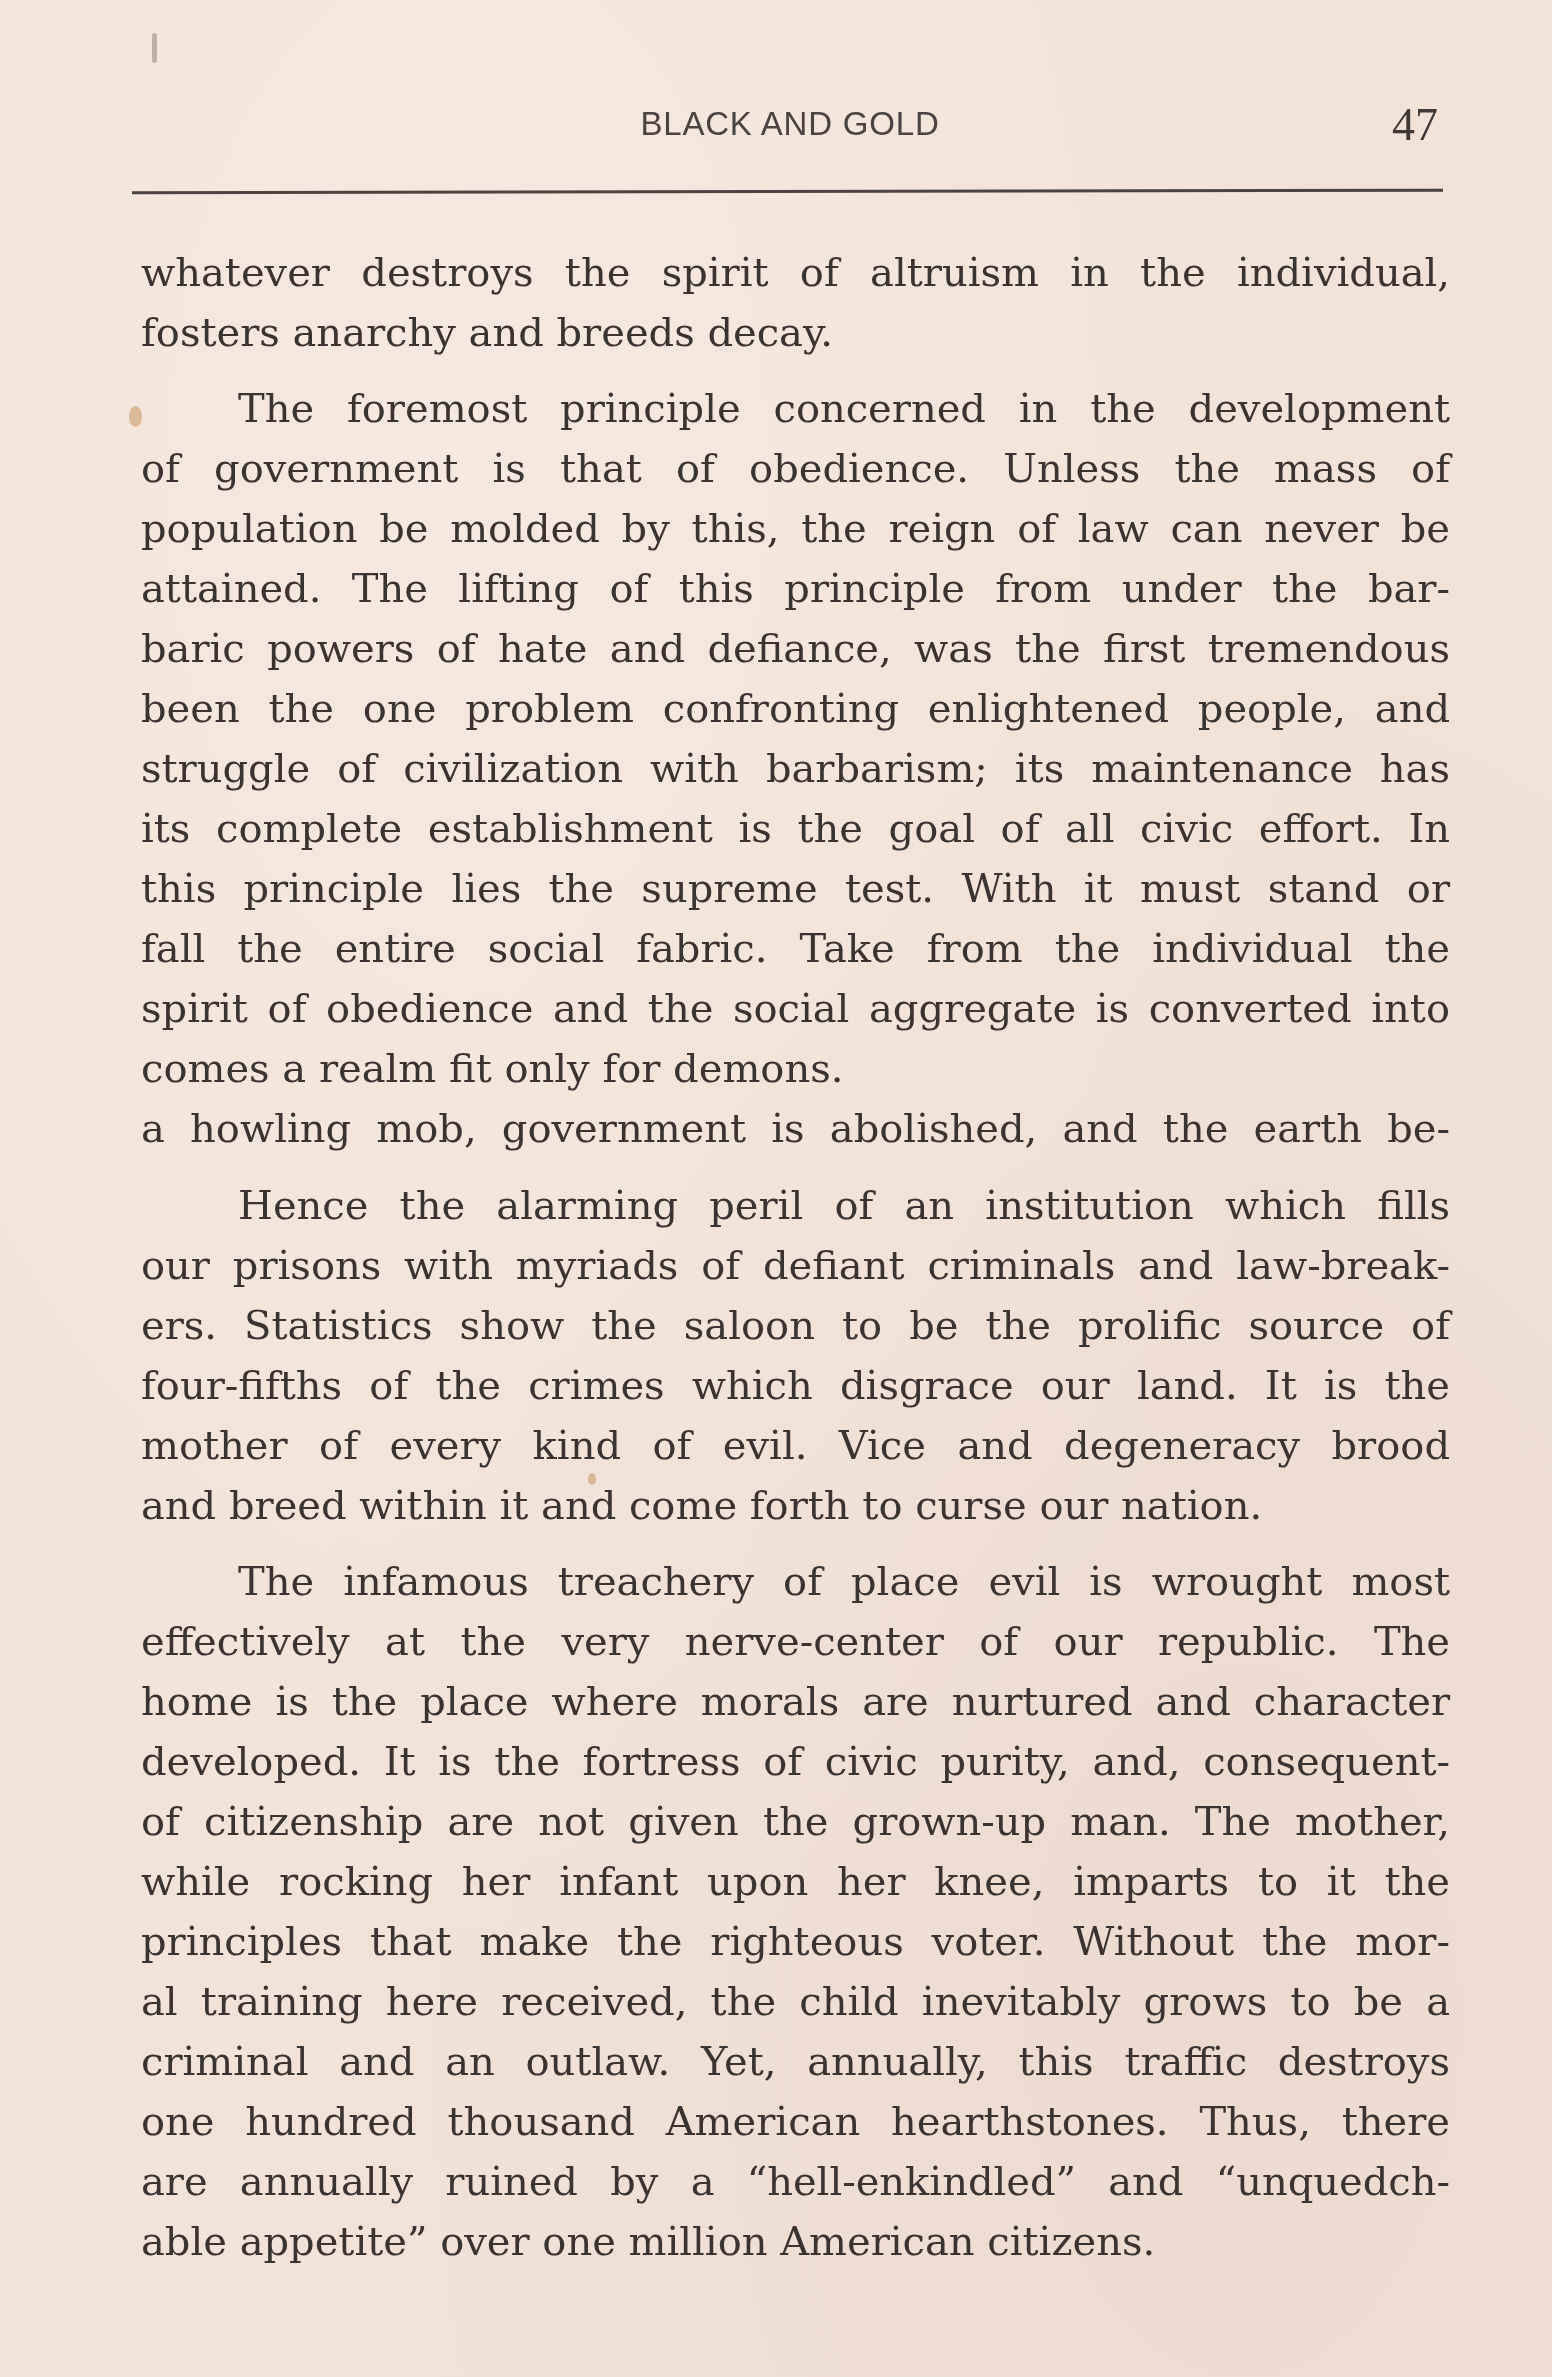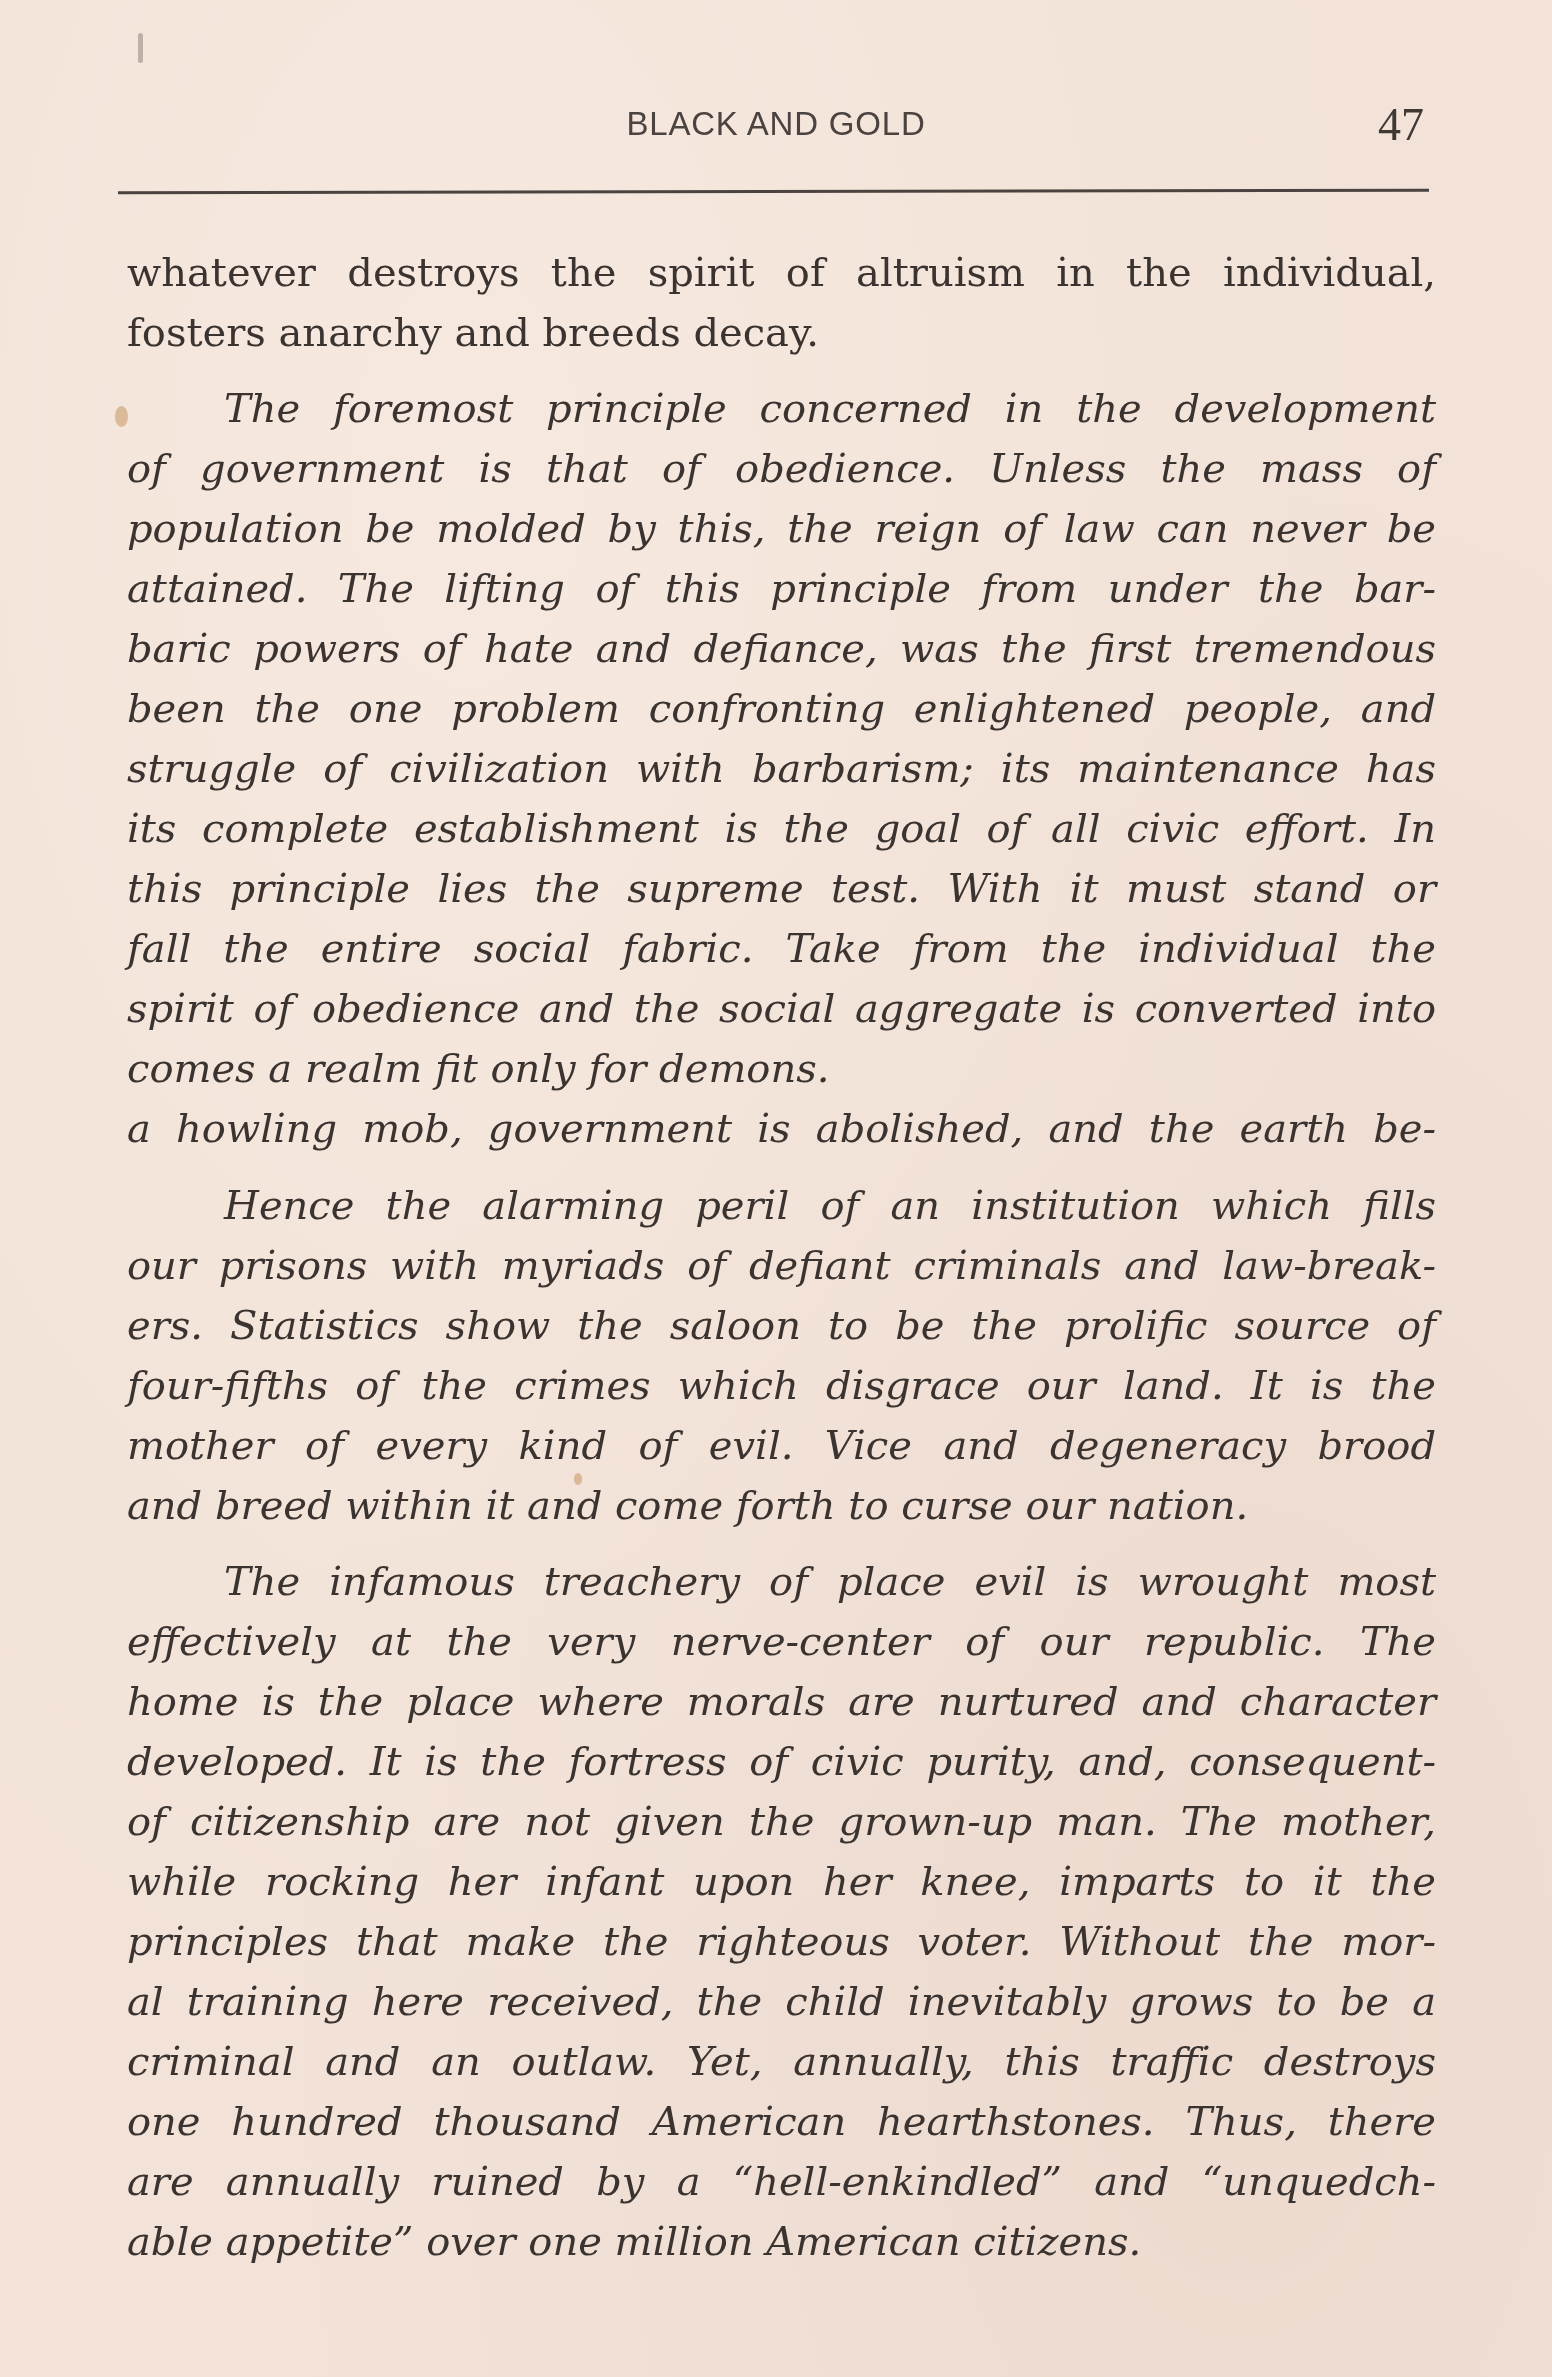--- a/index.html
+++ b/index.html
@@ -13,21 +13,21 @@
       background-image:
         radial-gradient(ellipse at 30% 20%, rgba(255,245,235,0.35), rgba(0,0,0,0) 60%),
         radial-gradient(ellipse at 80% 85%, rgba(220,195,180,0.25), rgba(0,0,0,0) 55%);
       position: relative;
       overflow: hidden;
       font-family: "DejaVu Serif", "Liberation Serif", serif;
       color: #3a3330;
     }
     .page {
       position: absolute;
-      left: 0; top: 0;
+      left: 14px; top: 0;
       width: 1368px; height: 2377px;
     }
     .running-head {
       position: absolute;
       top: 105px;
       left: 0;
       width: 1552px;
       height: 49px;
     }
     .running-title {
@@ -80,21 +80,20 @@
       word-spacing: 0;
     }
     .para .line.last {
       text-align-last: left;
     }
     .para .line.indent {
       padding-left: 97px;
     }
     .para + .para {
       margin-top: 16.4px;
-      font-style: italic;
     }
     .stain {
       position: absolute;
       border-radius: 50%;
       background: rgba(196,150,100,0.55);
     }
     .pencil-mark {
       position: absolute;
       left: 138px;
       top: 33px;

